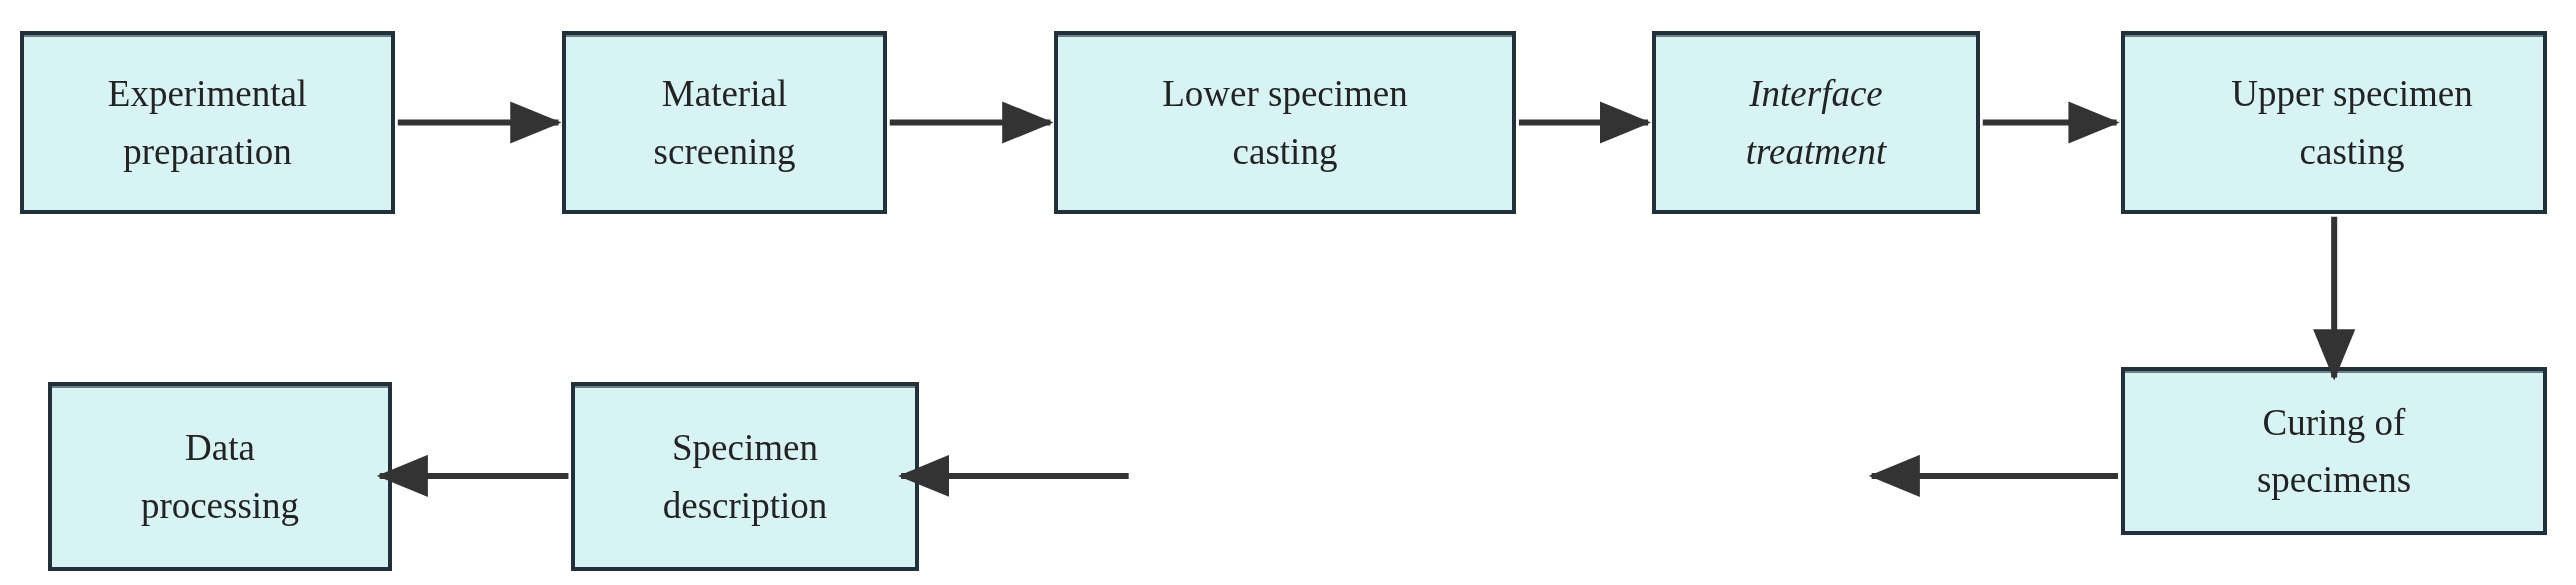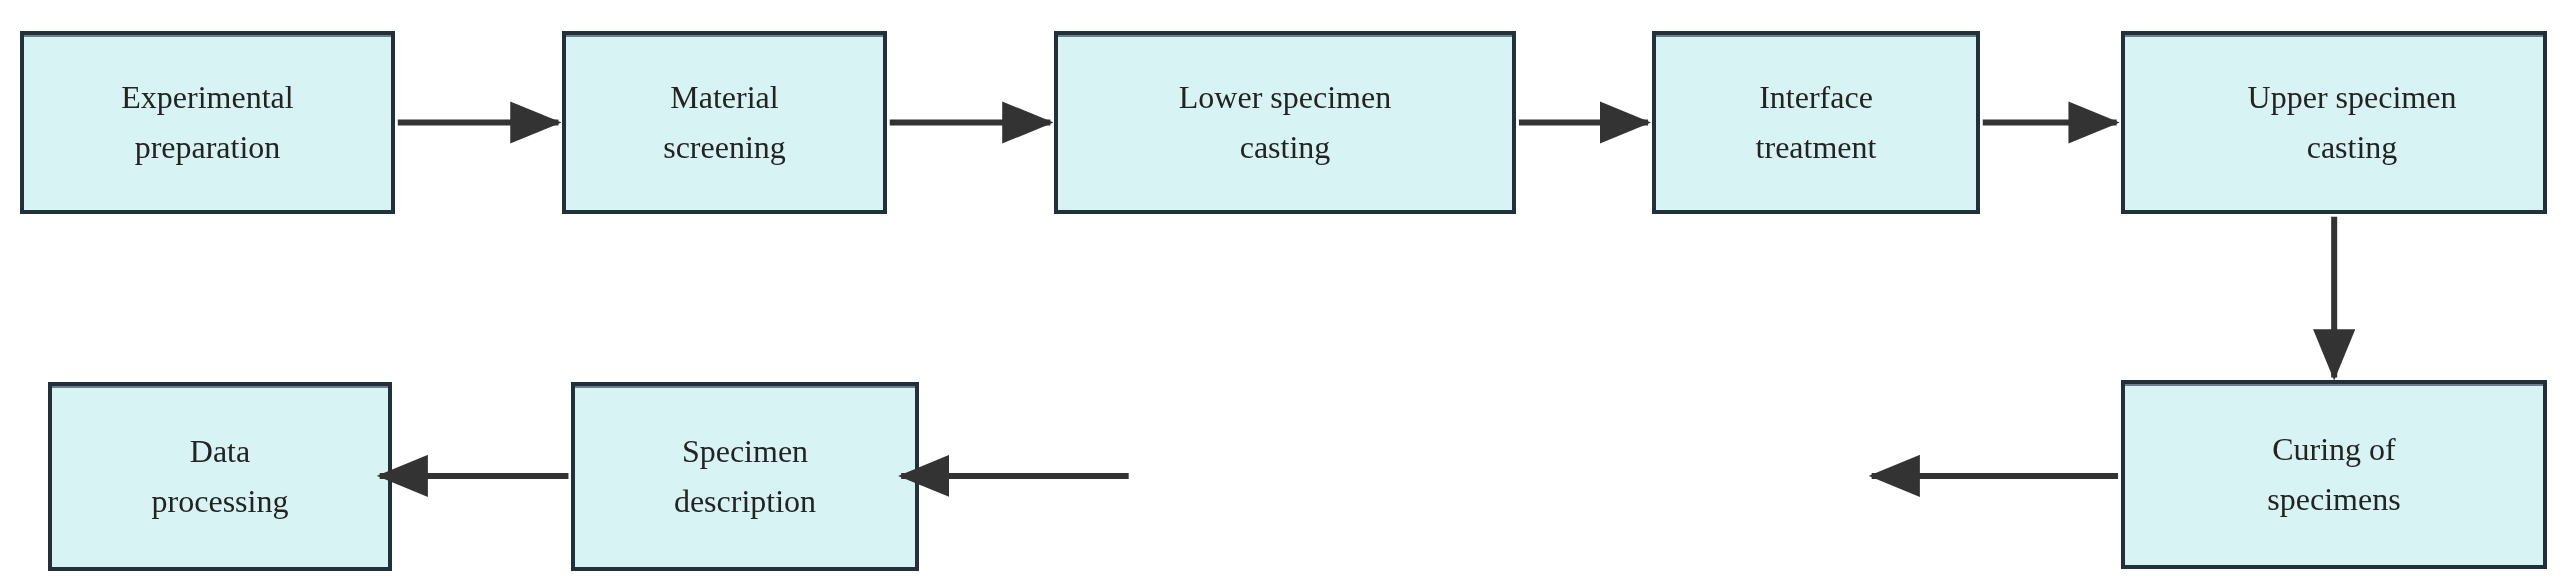--- a/index.html
+++ b/index.html
@@ -25,33 +25,33 @@
   }
   .node {
     position: absolute;
     display: flex;
     align-items: center;
     justify-content: center;
     text-align: center;
     background: var(--node-fill);
     border: 4.7px solid var(--node-border);
     color: var(--text-color);
-    font-size: 32px;
+    font-size: 37px;
     line-height: 1.55;
     white-space: pre-line;
     box-shadow: inset 0 2px 0 rgba(20,35,45,0.55);
   }
   
   .n-exp  { left: 20px;   top: 31px;  width: 375px;  height: 183px; }
   .n-mat  { left: 562px;  top: 31px;  width: 325px;  height: 183px; }
   .n-low  { left: 1054px; top: 31px;  width: 462px;  height: 183px; }
-  .n-int  { left: 1652px; top: 31px;  width: 328px;  height: 183px; }
+  .n-int  { left: 1652px; top: 31px;  width: 328px;  height: 183px; font-style: italic; }
   .n-upp  { left: 2121px; top: 31px;  width: 426px;  height: 183px; padding-left: 36px; }
   
-  .n-cur  { left: 2121px; top: 380px; width: 426px;  height: 189px; }
+  .n-cur  { left: 2121px; top: 367px; width: 426px;  height: 168px; }
   .n-dst  { left: 1131px; top: 382px; width: 736px; height: 189px; }
   .n-spd  { left: 571px;  top: 382px; width: 348px;  height: 189px; }
   .n-dat  { left: 48px;   top: 382px; width: 344px;  height: 189px; }
 
   .edges-svg {
     position: absolute;
     left: 0; top: 0;
     width: 2576px;
     height: 585px;
     pointer-events: none;

